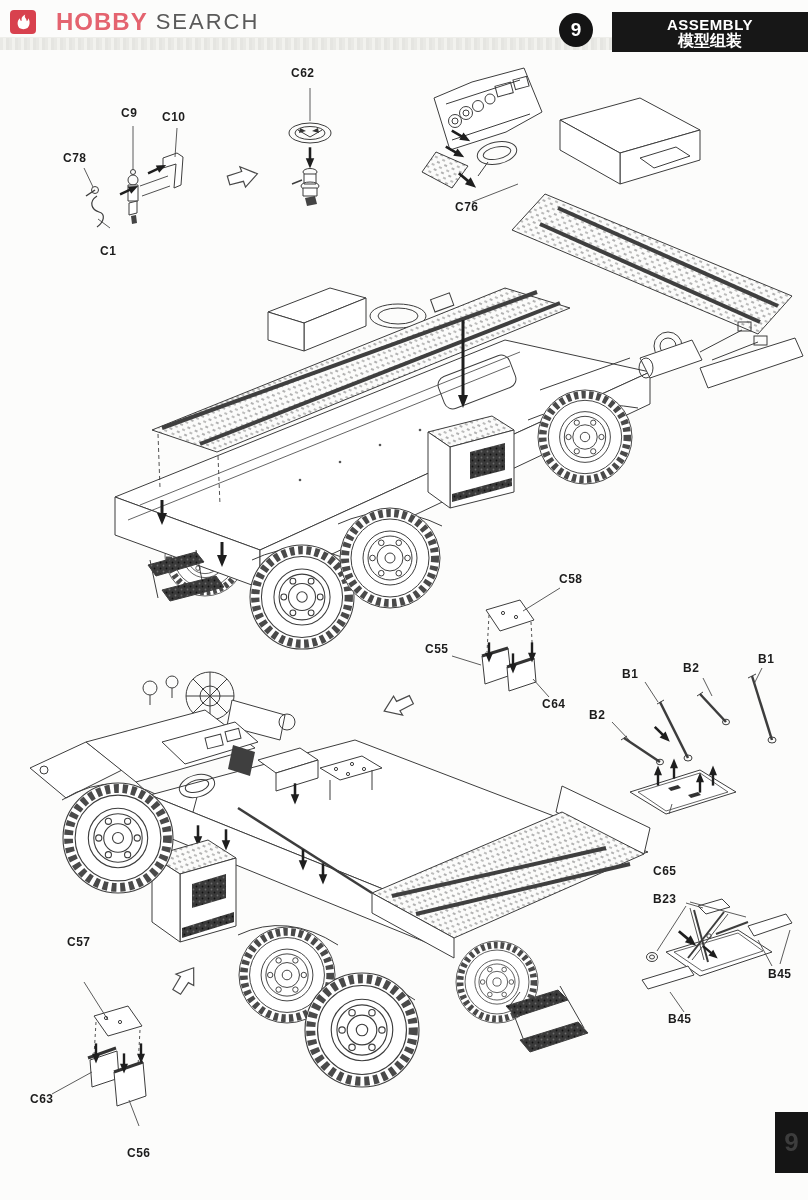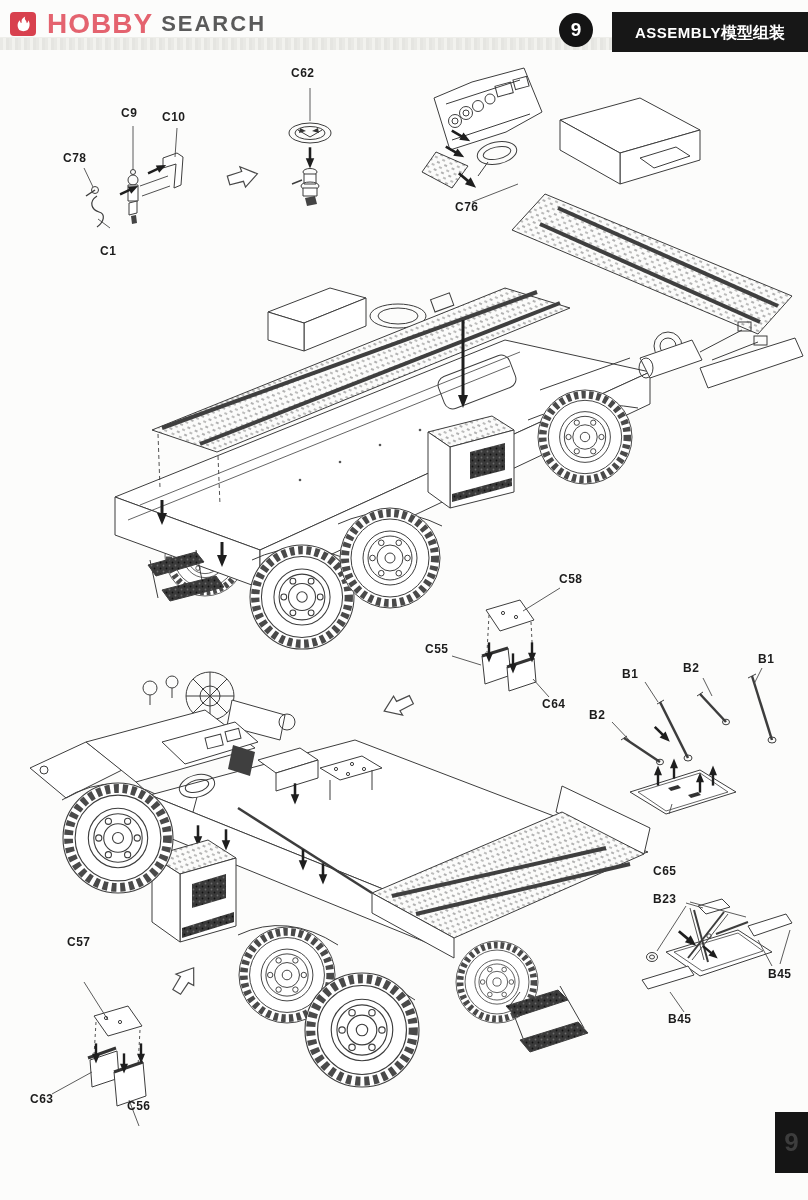--- a/index.html
+++ b/index.html
@@ -2,30 +2,30 @@
 <html><head>
 <meta charset="utf-8">
 <style>
   html,body{margin:0;padding:0;background:#e8e8e8;}
   .page{position:relative;width:808px;height:1200px;background:#fcfcfb;overflow:hidden;
         font-family:"Liberation Sans",sans-serif;}
   
   .logo{position:absolute;top:8px;left:10px;display:flex;align-items:center;}
   .logo-icon{width:26px;height:24px;background:#d8414e;border-radius:4px;display:flex;
              align-items:center;justify-content:center;}
-  .brand-primary{color:#e4636f;font-size:28px;font-weight:bold;letter-spacing:1px;margin-left:11px;}
-  .brand-secondary{color:#5a5a5a;font-size:22px;font-weight:bold;letter-spacing:2px;margin-left:8px;}
+  .brand-primary{color:#e4636f;font-size:24px;font-weight:bold;letter-spacing:1px;margin-left:20px;}
+  .brand-secondary{color:#5a5a5a;font-size:22px;font-weight:normal;letter-spacing:2px;margin-left:8px;}
   .divider{position:absolute;top:37px;left:0;width:808px;height:12px;
            background:repeating-linear-gradient(90deg,#e9e9e5 0 3px,#f2f2ee 3px 6px,#e5e5e1 6px 9px);
            border-top:1px solid #eeeeea;}
   .step-badge{position:absolute;left:559px;top:13px;width:34px;height:34px;border-radius:50%;
               background:#141414;color:#fff;font-weight:bold;font-size:19px;
               display:flex;align-items:center;justify-content:center;}
   .title-bar{position:absolute;left:612px;top:12px;width:196px;height:40px;background:#171717;
-             color:#fff;display:flex;flex-direction:row;align-items:center;justify-content:center;}
+             color:#fff;display:flex;flex-direction:column;align-items:center;justify-content:center;}
   .title-en{font-size:15px;font-weight:bold;letter-spacing:.5px;line-height:17px;}
   .title-zh{font-size:16px;font-weight:bold;line-height:15px;}
   
   .callout{position:absolute;font-size:12px;font-weight:bold;color:#1c1c1c;letter-spacing:.5px;
            white-space:nowrap;}
   
   .page-square{position:absolute;left:775px;top:1112px;width:33px;height:61px;background:#151515;
                color:#3d3d3d;display:flex;align-items:center;justify-content:center;
                font-size:26px;font-weight:bold;}
   svg.art{position:absolute;left:0;top:0;}
@@ -392,16 +392,16 @@
   <div class="callout" style="left:589px;top:708px">B2</div>
   <div class="callout" style="left:622px;top:667px">B1</div>
   <div class="callout" style="left:683px;top:661px">B2</div>
   <div class="callout" style="left:758px;top:652px">B1</div>
   <div class="callout" style="left:653px;top:864px">C65</div>
   <div class="callout" style="left:653px;top:892px">B23</div>
   <div class="callout" style="left:768px;top:967px">B45</div>
   <div class="callout" style="left:668px;top:1012px">B45</div>
   <div class="callout" style="left:67px;top:935px">C57</div>
   <div class="callout" style="left:30px;top:1092px">C63</div>
-  <div class="callout" style="left:127px;top:1099px">C56</div>
+  <div class="callout" style="left:127px;top:1146px">C56</div>
 
   <div class="page-square">9</div>
 </div>
 
 </body></html>

